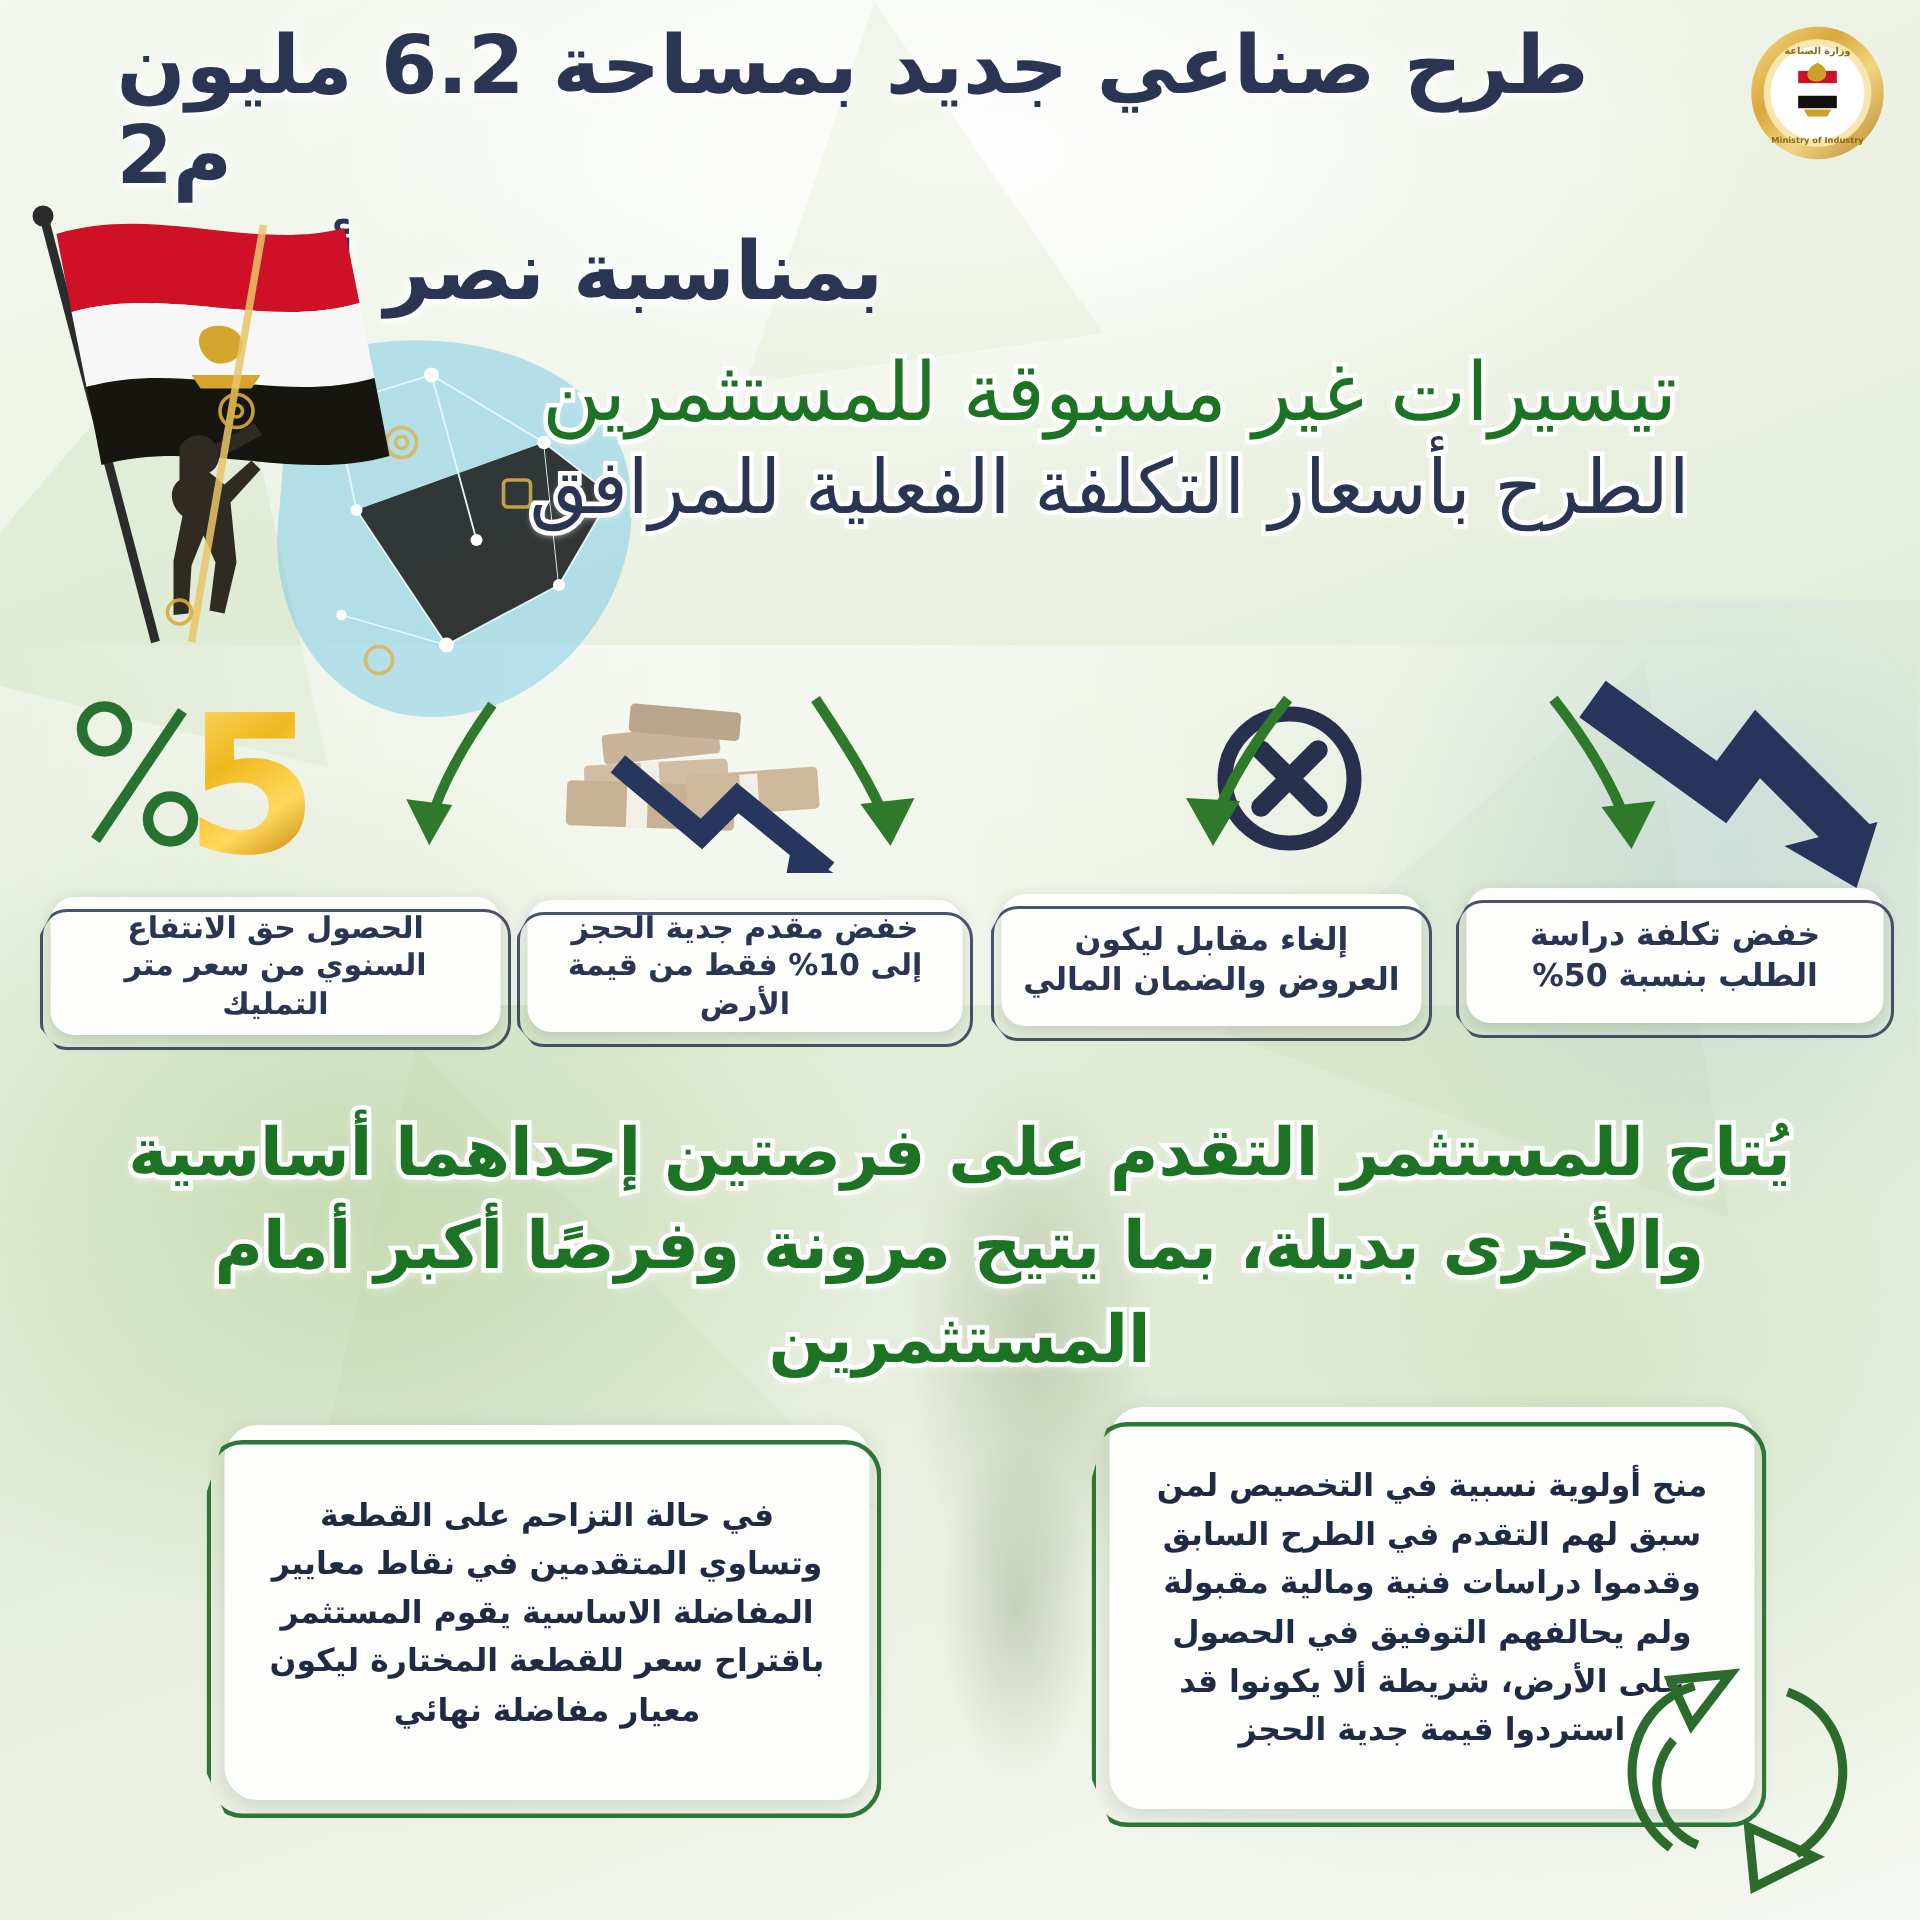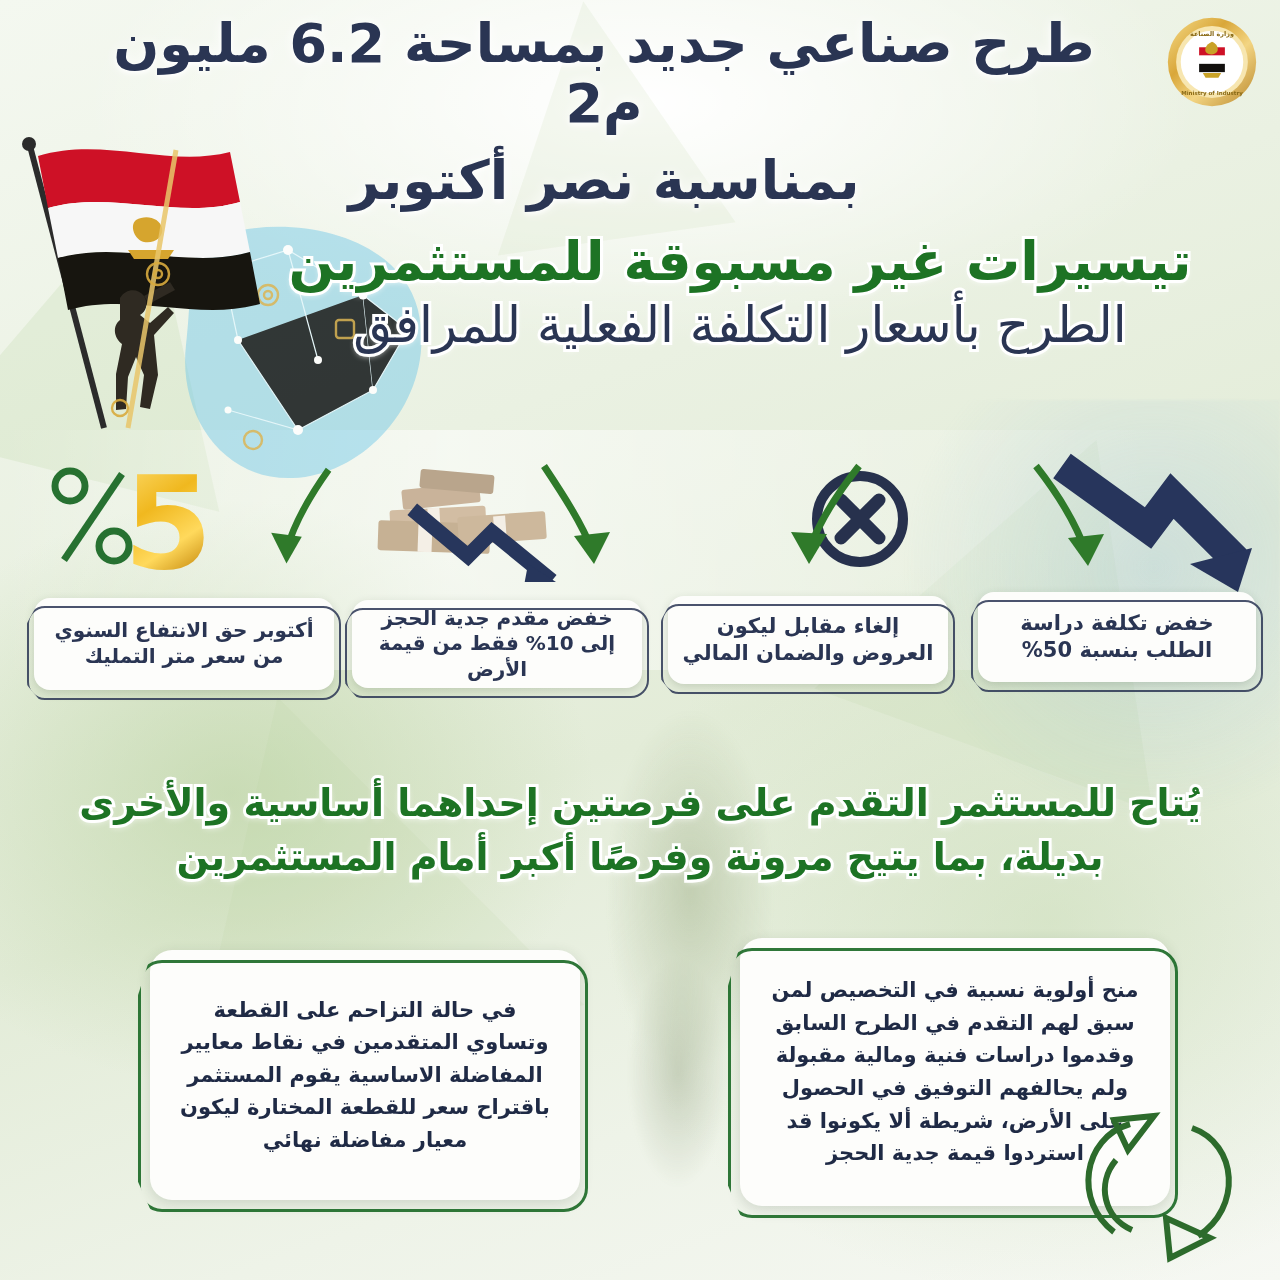--- a/index.html
+++ b/index.html
@@ -35,34 +35,34 @@
     background:radial-gradient(circle at 70% 40%, rgba(150,190,215,.30), rgba(150,190,215,0) 65%);
     filter:blur(1px);
   }
   .net-blob{
     position:absolute;left:168px;top:200px;width:280px;height:290px;opacity:.85;
   }
   
   .logo{position:absolute;right:22px;top:16px;width:92px;height:92px;}
   .headline{
     position:absolute;top:14px;left:78px;right:150px;
-    text-align:center;color:#2a3553;
+    text-align:left;color:#2a3553;
     font-weight:bold;font-size:54px;line-height:1.12;
     text-shadow:0 2px 5px rgba(255,255,255,.95), 0 0 14px rgba(255,255,255,.9);
     direction:rtl;
   }
   .headline .l2{display:block;margin-top:16px;}
   
   .flag-wrap{position:absolute;left:8px;top:128px;width:300px;height:330px;}
   
   .subhead{
     position:absolute;top:232px;right:30px;left:230px;text-align:center;direction:rtl;
   }
   .subhead .green{
-    display:block;color:#1d7324;font-weight:bold;font-size:54px;line-height:1.12;
+    display:block;color:#1d7324;font-weight:normal;font-size:54px;line-height:1.12;
     -webkit-text-stroke:6px #ffffff;paint-order:stroke fill;
     text-shadow:0 2px 6px rgba(255,255,255,.95);
   }
   .subhead .navy{
     display:block;color:#2a3553;font-weight:normal;font-size:50px;line-height:1.16;margin-top:4px;
     -webkit-text-stroke:6px #ffffff;paint-order:stroke fill;
     text-shadow:0 2px 6px rgba(255,255,255,.95);
   }
   
   .icon-row{position:absolute;left:0;right:0;top:442px;height:170px;}
@@ -90,24 +90,23 @@
     clip-path:polygon(0 18%,3% 0,100% 0,100% 100%,4% 100%,0 84%);
     pointer-events:none;
   }
   .c1{left:34px;top:6px;width:300px;height:92px;font-size:20px;}
   .c2{left:352px;top:8px;width:290px;height:88px;font-size:20px;}
   .c3{left:668px;top:4px;width:280px;height:88px;font-size:21px;}
   .c4{left:978px;top:0px;width:278px;height:90px;font-size:21px;}
   
   .midtext{
     position:absolute;top:738px;left:70px;right:70px;text-align:center;direction:rtl;
-    color:#1d7324;font-weight:bold;font-size:38px;line-height:1.42;
+    color:#1d7324;font-weight:bold;font-size:44px;line-height:1.42;
     -webkit-text-stroke:6px #ffffff;paint-order:stroke fill;
     text-shadow:0 2px 7px rgba(255,255,255,.95);
-    margin-top:39px;
   }
   
   .bottom{position:absolute;top:928px;left:0;right:0;height:300px;padding-left:28px;}
   .bbox{
     position:absolute;background:#fdfdfb;border-radius:22px;
     box-shadow:0 4px 14px rgba(40,60,40,.16);
     color:#1f2a45;font-weight:bold;direction:rtl;text-align:center;
     display:flex;align-items:center;justify-content:center;
     padding:18px 26px;box-sizing:border-box;line-height:1.55;font-size:21px;
   }
@@ -273,21 +272,21 @@
       <path d="M16,72 L34,104 L52,74 Z" fill="#2f7a2a"></path>
     </svg>
     <svg class="garrow ga4" viewBox="0 0 100 118">
       <path d="M14,6 C36,34 54,64 64,92" stroke="#2f7a2a" stroke-width="7" fill="none"></path>
       <path d="M46,78 L66,106 L82,74 Z" fill="#2f7a2a"></path>
     </svg>
   </div>
 
   <div class="callouts">
     <div class="callout c1">
-      <span>أكتوبر حق الانتفاع السنوي من سعر متر التمليك</span>
+      <span>الحصول حق الانتفاع السنوي من سعر متر التمليك</span>
     </div>
     <div class="callout c2">
       <span>خفض مقدم جدية الحجز إلى 10% فقط من قيمة الأرض</span>
     </div>
     <div class="callout c3">
       <span>إلغاء مقابل ليكون العروض والضمان المالي</span>
     </div>
     <div class="callout c4">
       <span>خفض تكلفة دراسة الطلب بنسبة 50%</span>
     </div>

